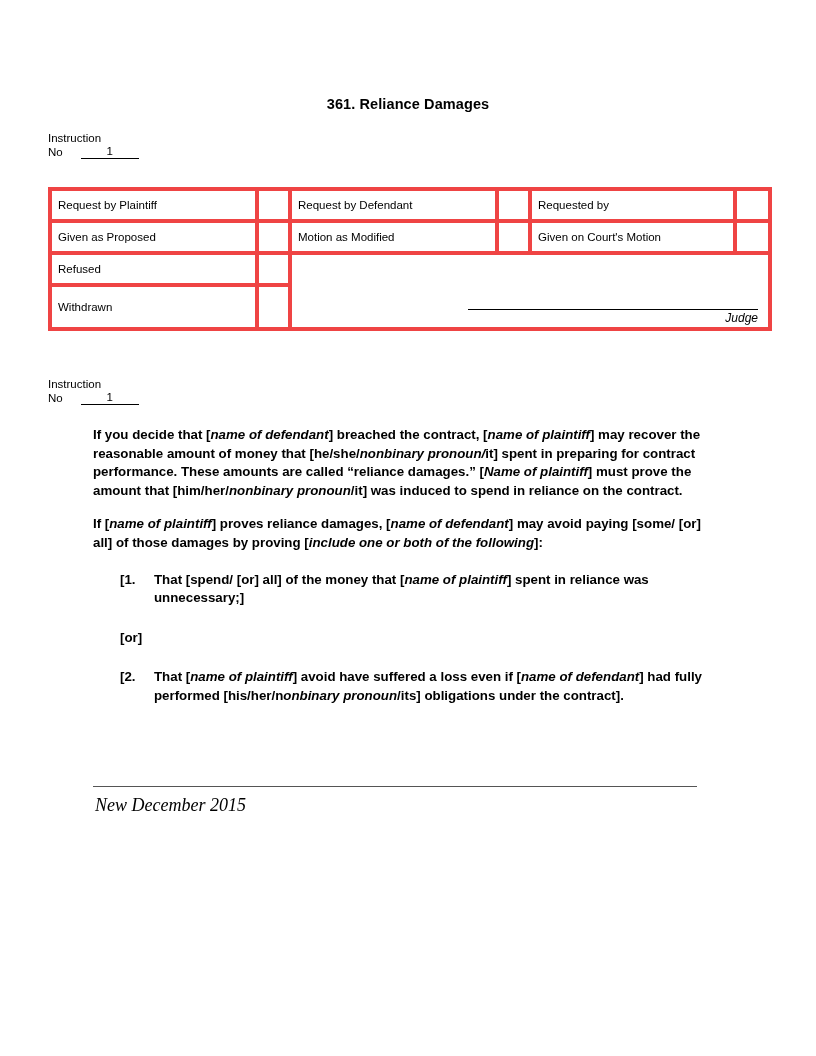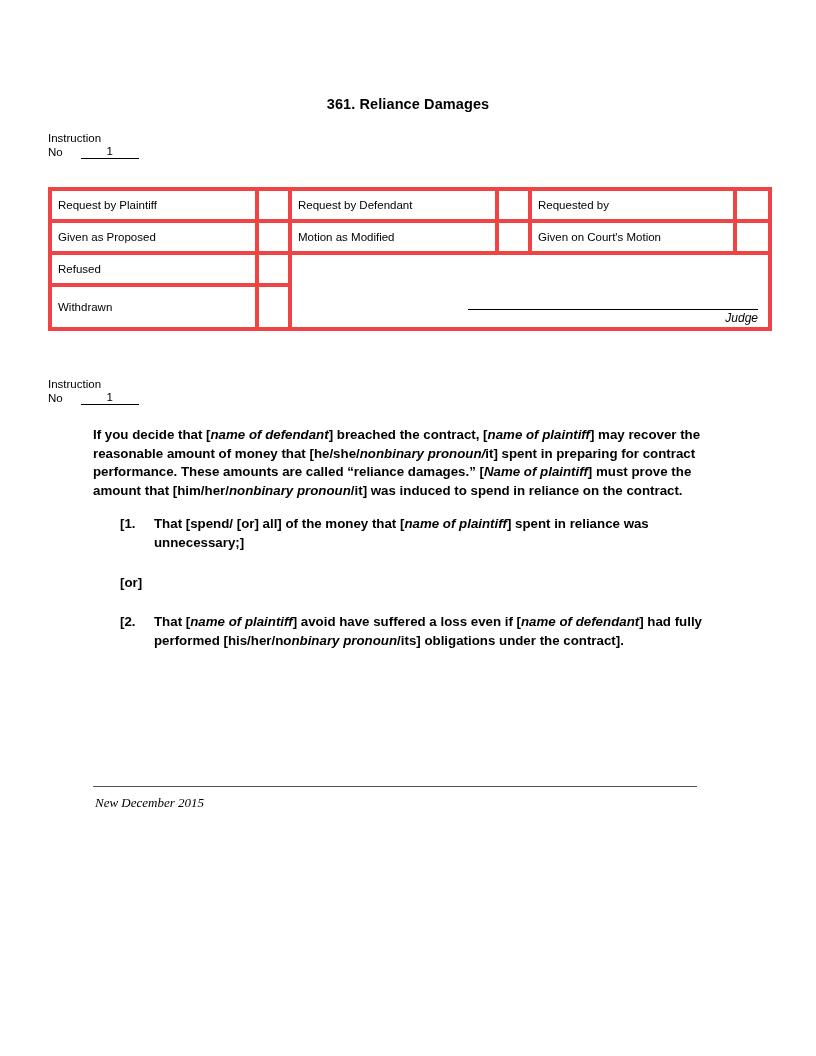--- a/index.html
+++ b/index.html
@@ -157,21 +157,21 @@
     top: 786px;
     width: 604px;
     border-bottom: 1px solid #555;
   }
   .footer-text {
     position: absolute;
     left: 95px;
     top: 795px;
     font-family: "Liberation Serif", serif;
     font-style: italic;
-    font-size: 13px;
+    font-size: 18px;
   }
 </style>
 </head>
 <body>
 
 <div class="page">
 
   <div class="doc-title">361. Reliance Damages</div>
 
   <div class="instr-block" id="instr-top">
@@ -230,20 +230,21 @@
     <span class="instr-row">
       <span class="lbl-2">No</span>
       <span class="instr-blank">1</span>
     </span>
   </div>
 
   <div class="body-area">
 
     <p class="para"><span>If you decide that [</span><i>name of defendant</i><span>] breached the contract, [</span><i>name of plaintiff</i><span>] may recover the reasonable amount of money that [he/she/</span><i>nonbinary pronoun/</i><span>it] spent in preparing for contract performance. These amounts are called “reliance damages.” [</span><i>Name of plaintiff</i><span>] must prove the amount that [him/her/</span><i>nonbinary pronoun</i><span>/it] was induced to spend in reliance on the contract.</span></p>
 
+    <p class="para tight"><span>If [</span><i>name of plaintiff</i><span>] proves reliance damages, [</span><i>name of defendant</i><span>] may avoid paying [some/ [or] all] of those damages by proving [</span><i>include one or both of the following</i><span>]:</span></p>
 
     <div class="list-item">
       <span class="list-num">[1.</span>
       <span class="list-text"><span>That [spend/ [or] all] of the money that [</span><i>name of plaintiff</i><span>] spent in reliance was unnecessary;]</span></span>
     </div>
 
     <div class="or-line">[or]</div>
 
     <div class="list-item">
       <span class="list-num">[2.</span>

